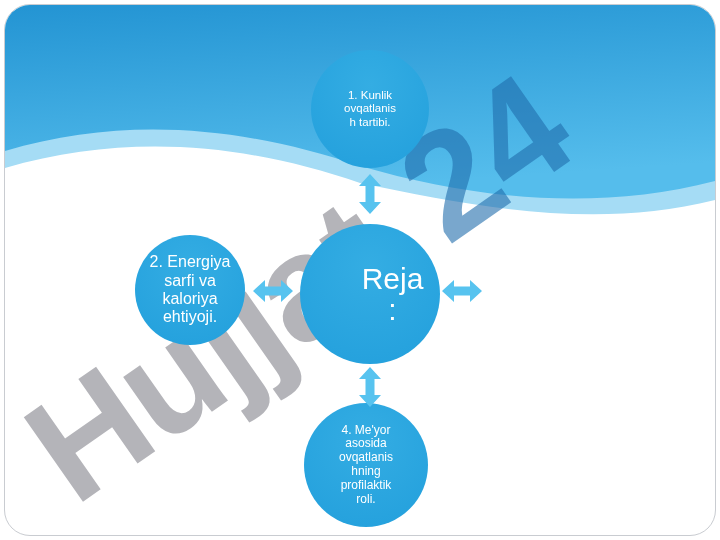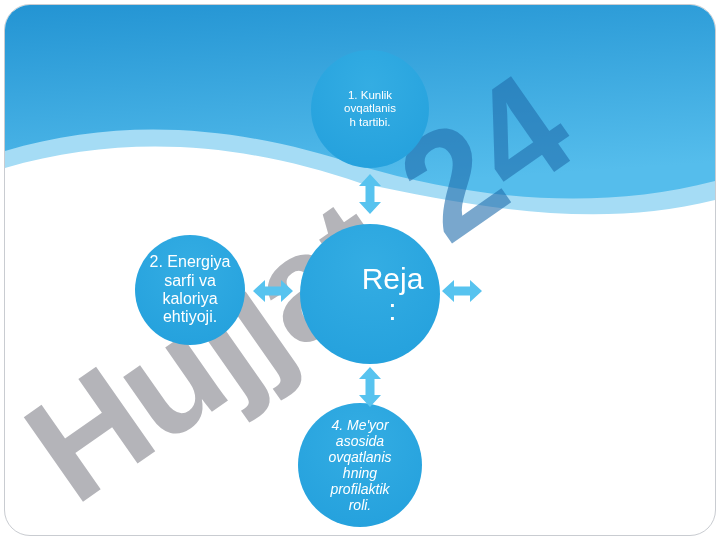--- a/index.html
+++ b/index.html
@@ -23,21 +23,21 @@
     position:absolute;border-radius:50%;
     background:radial-gradient(circle at 50% 30%, #34ade3, #229fdc);
     color:#ffffff;display:flex;align-items:center;justify-content:center;
     text-align:center;
   }
   .node-label{white-space:pre-line;line-height:1.15;}
   .node-top{left:306px;top:45px;width:118px;height:118px;font-size:11.5px;}
   .node-left{left:130px;top:230px;width:110px;height:110px;font-size:16px;}
   .node-right{left:474px;top:224px;width:126px;height:126px;font-size:11px;}
   .node-right .node-label{line-height:1.12;}
-  .node-bottom{left:293px;top:398px;width:124px;height:124px;font-size:14px;font-style:italic;}
+  .node-bottom{left:299px;top:398px;width:124px;height:124px;font-size:12px;}
   .node-center{left:295px;top:219px;width:140px;height:140px;font-size:30px;}
   .node-center .node-label{line-height:1.05;margin-left:45px;}
   .arrow{position:absolute;}
   .arrow-up{left:354px;top:169px;}
   .arrow-down{left:354px;top:362px;}
   .arrow-left{left:248px;top:275px;}
   .arrow-right{left:437px;top:275px;}
 </style>
 </head>
 <body>

